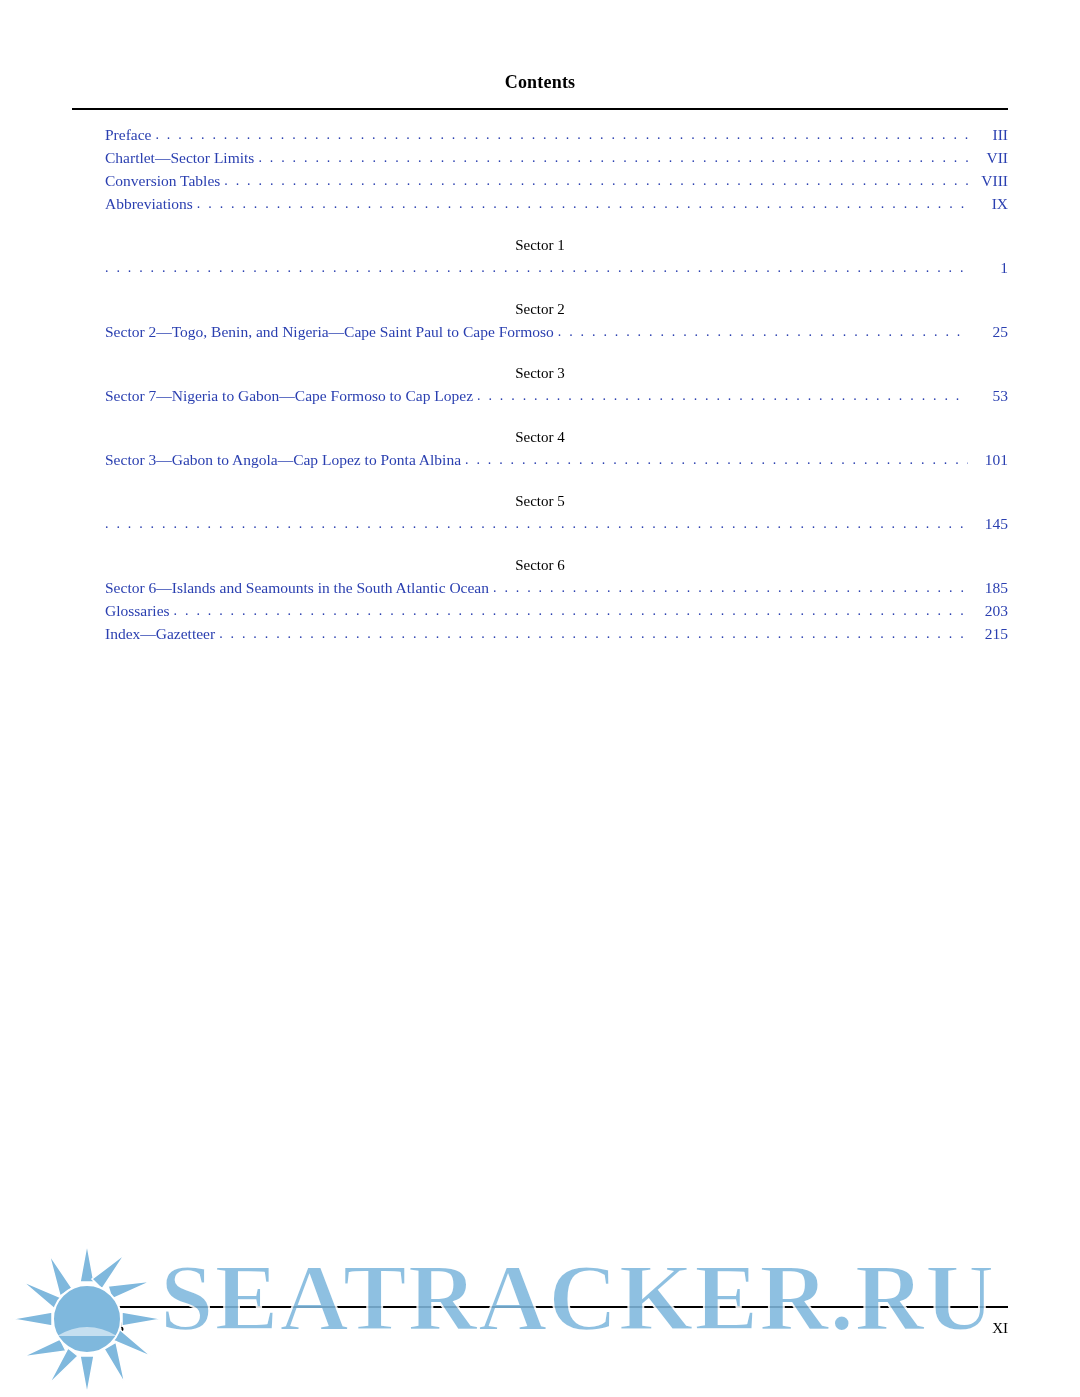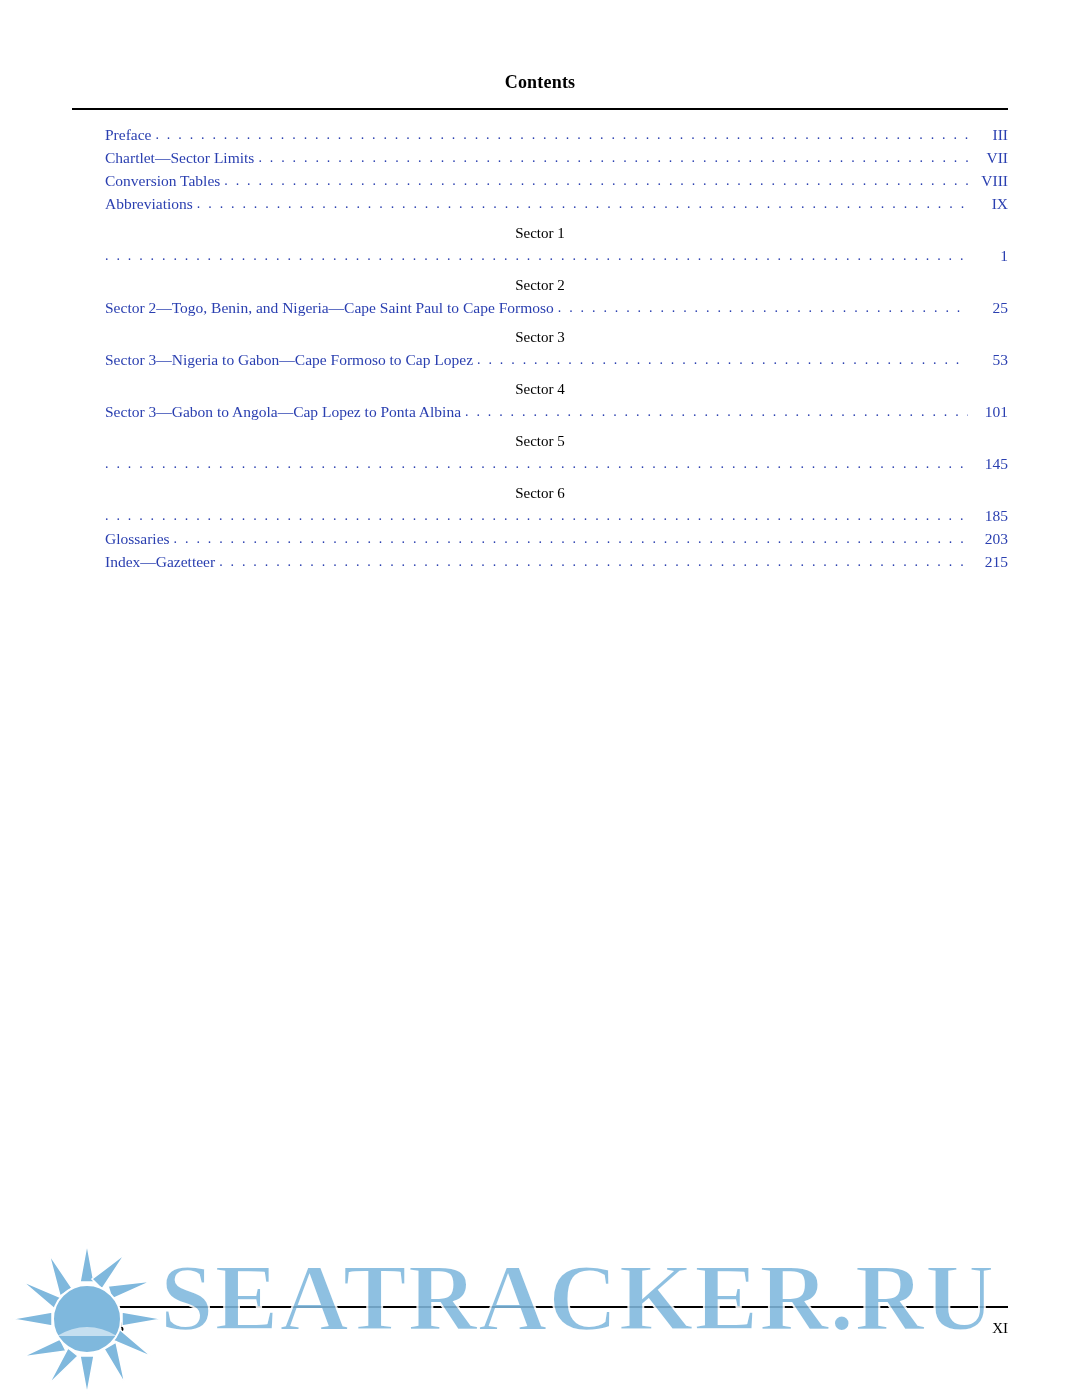--- a/index.html
+++ b/index.html
@@ -78,21 +78,21 @@
   .entry .page-num {
     flex: 0 0 auto;
     padding-left: 6px;
     text-align: right;
     min-width: 34px;
   }
   .sector-head {
     text-align: center;
     font-size: 15px;
     color: #000000;
-    margin-top: 9px;
+    margin-top: 21px;
     margin-bottom: 3px;
     font-family: "Liberation Serif", serif;
   }
   .footer-left {
     position: absolute;
     left: 72px;
     top: 1320px;
     font-size: 14px;
     font-weight: bold;
     color: #000000;
@@ -175,40 +175,41 @@
 
     <div class="sector-head">Sector 2</div>
     <div class="entry">
       <span class="label">Sector 2—Togo, Benin, and Nigeria—Cape Saint Paul to Cape Formoso</span>
       <span class="dots">. . . . . . . . . . . . . . . . . . . . . . . . . . . . . . . . . . . . . . . . . . . . . . . . . . . . . . . . . . . . . . . . . . . . . . . . . . . . . . . . . . . . . . . . . . . . . . . . . . . . . . . . . . . . . . . . . . . . . . . . . . . . . . . . . . . . . . . . . . . . . . . . . . . . . . . . . . . . . . . . . . . . . . . . . . . . . . .</span>
       <span class="page-num">25</span>
     </div>
 
     <div class="sector-head">Sector 3</div>
     <div class="entry">
-      <span class="label">Sector 3—Nigeria to Gabon—Cape Formoso to Cap Lopez</span>
+      <span class="label">Sector 7—Nigeria to Gabon—Cape Formoso to Cap Lopez</span>
       <span class="dots">. . . . . . . . . . . . . . . . . . . . . . . . . . . . . . . . . . . . . . . . . . . . . . . . . . . . . . . . . . . . . . . . . . . . . . . . . . . . . . . . . . . . . . . . . . . . . . . . . . . . . . . . . . . . . . . . . . . . . . . . . . . . . . . . . . . . . . . . . . . . . . . . . . . . . . . . . . . . . . . . . . . . . . . . . . . . . . .</span>
       <span class="page-num">53</span>
     </div>
 
     <div class="sector-head">Sector 4</div>
     <div class="entry">
       <span class="label">Sector 3—Gabon to Angola—Cap Lopez to Ponta Albina</span>
       <span class="dots">. . . . . . . . . . . . . . . . . . . . . . . . . . . . . . . . . . . . . . . . . . . . . . . . . . . . . . . . . . . . . . . . . . . . . . . . . . . . . . . . . . . . . . . . . . . . . . . . . . . . . . . . . . . . . . . . . . . . . . . . . . . . . . . . . . . . . . . . . . . . . . . . . . . . . . . . . . . . . . . . . . . . . . . . . . . . . . .</span>
       <span class="page-num">101</span>
     </div>
 
     <div class="sector-head">Sector 5</div>
     <div class="entry">
       <span class="dots">. . . . . . . . . . . . . . . . . . . . . . . . . . . . . . . . . . . . . . . . . . . . . . . . . . . . . . . . . . . . . . . . . . . . . . . . . . . . . . . . . . . . . . . . . . . . . . . . . . . . . . . . . . . . . . . . . . . . . . . . . . . . . . . . . . . . . . . . . . . . . . . . . . . . . . . . . . . . . . . . . . . . . . . . . . . . . . .</span>
       <span class="page-num">145</span>
     </div>
 
     <div class="sector-head">Sector 6</div>
     <div class="entry">
+      <span class="label">Sector 6—Islands and Seamounts in the South Atlantic Ocean</span>
       <span class="dots">. . . . . . . . . . . . . . . . . . . . . . . . . . . . . . . . . . . . . . . . . . . . . . . . . . . . . . . . . . . . . . . . . . . . . . . . . . . . . . . . . . . . . . . . . . . . . . . . . . . . . . . . . . . . . . . . . . . . . . . . . . . . . . . . . . . . . . . . . . . . . . . . . . . . . . . . . . . . . . . . . . . . . . . . . . . . . . .</span>
       <span class="page-num">185</span>
     </div>
     <div class="entry">
       <span class="label">Glossaries</span>
       <span class="dots">. . . . . . . . . . . . . . . . . . . . . . . . . . . . . . . . . . . . . . . . . . . . . . . . . . . . . . . . . . . . . . . . . . . . . . . . . . . . . . . . . . . . . . . . . . . . . . . . . . . . . . . . . . . . . . . . . . . . . . . . . . . . . . . . . . . . . . . . . . . . . . . . . . . . . . . . . . . . . . . . . . . . . . . . . . . . . . .</span>
       <span class="page-num">203</span>
     </div>
     <div class="entry">
       <span class="label">Index—Gazetteer</span>

